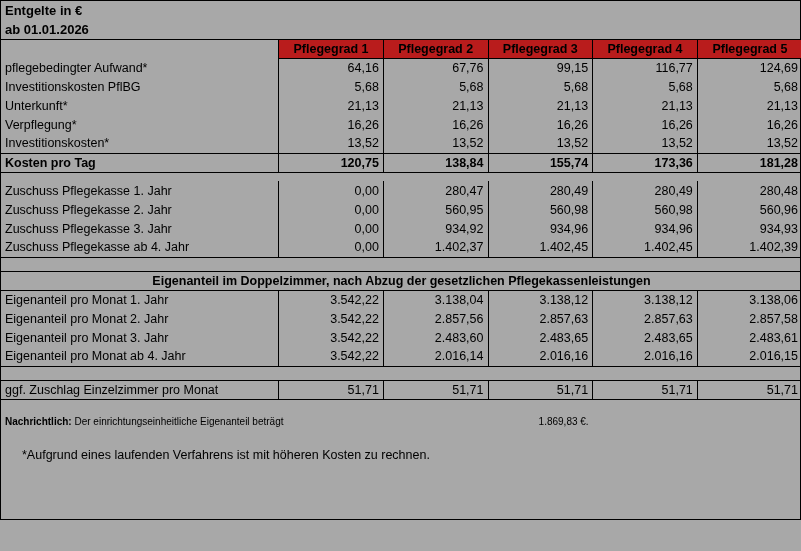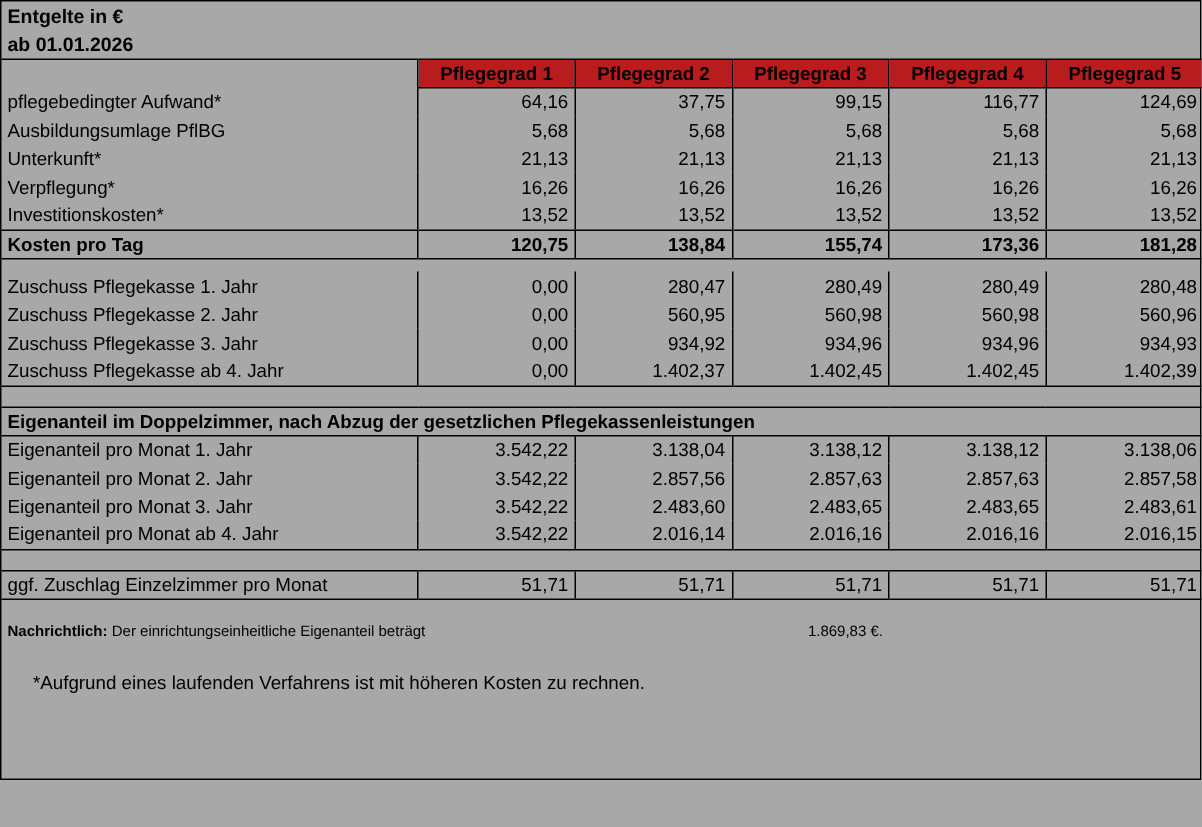--- a/index.html
+++ b/index.html
@@ -45,20 +45,21 @@
   .title td{ font-weight:bold; font-size:13px; }
   .sep-bottom td{ border-bottom:1px solid #000; }
   .boxrow td{ border-top:1px solid #000; border-bottom:1px solid #000; }
   .gap td{ height:9px; }
   .gap2 td{ height:14px; }
   .vline{ border-left:1px solid #000; }
   .bandrow td{
     border-top:1px solid #000;
     border-bottom:1px solid #000;
     font-weight:bold;
+    text-align:center;
   }
   .underline-title td{ border-bottom:1px solid #000;margin-left:10px; }
   .note td{ height:26px; font-size:10px; }
   .footnote td{ height:24px; font-size:12.5px;padding-left:21px; }
   .colA{width:276px;}
   .colN{width:104px;}
 </style>
 </head>
 <body>
 
@@ -96,27 +97,27 @@
     <td class="vline">Pflegegrad 1</td>
     <td class="vline">Pflegegrad 2</td>
     <td class="vline">Pflegegrad 3</td>
     <td class="vline">Pflegegrad 4</td>
     <td class="vline">Pflegegrad 5</td>
   </tr>
 
   <tr>
     <td class="lbl">pflegebedingter Aufwand*</td>
     <td class="num vline">64,16</td>
-    <td class="num vline">37,75</td>
+    <td class="num vline">67,76</td>
     <td class="num vline">99,15</td>
     <td class="num vline">116,77</td>
     <td class="num vline">124,69</td>
   </tr>
   <tr>
-    <td class="lbl">Ausbildungsumlage PflBG</td>
+    <td class="lbl">Investitionskosten PflBG</td>
     <td class="num vline">5,68</td>
     <td class="num vline">5,68</td>
     <td class="num vline">5,68</td>
     <td class="num vline">5,68</td>
     <td class="num vline">5,68</td>
   </tr>
   <tr>
     <td class="lbl">Unterkunft*</td>
     <td class="num vline">21,13</td>
     <td class="num vline">21,13</td>

